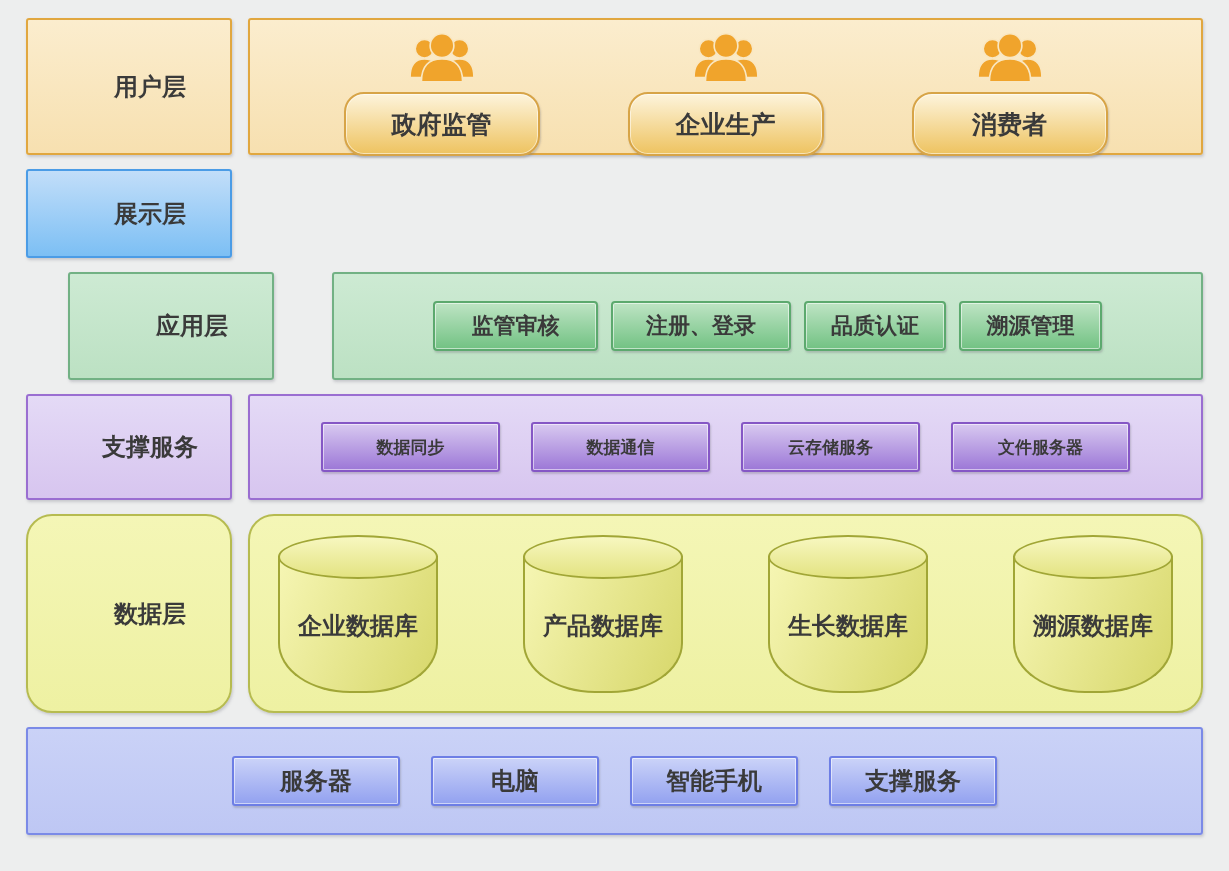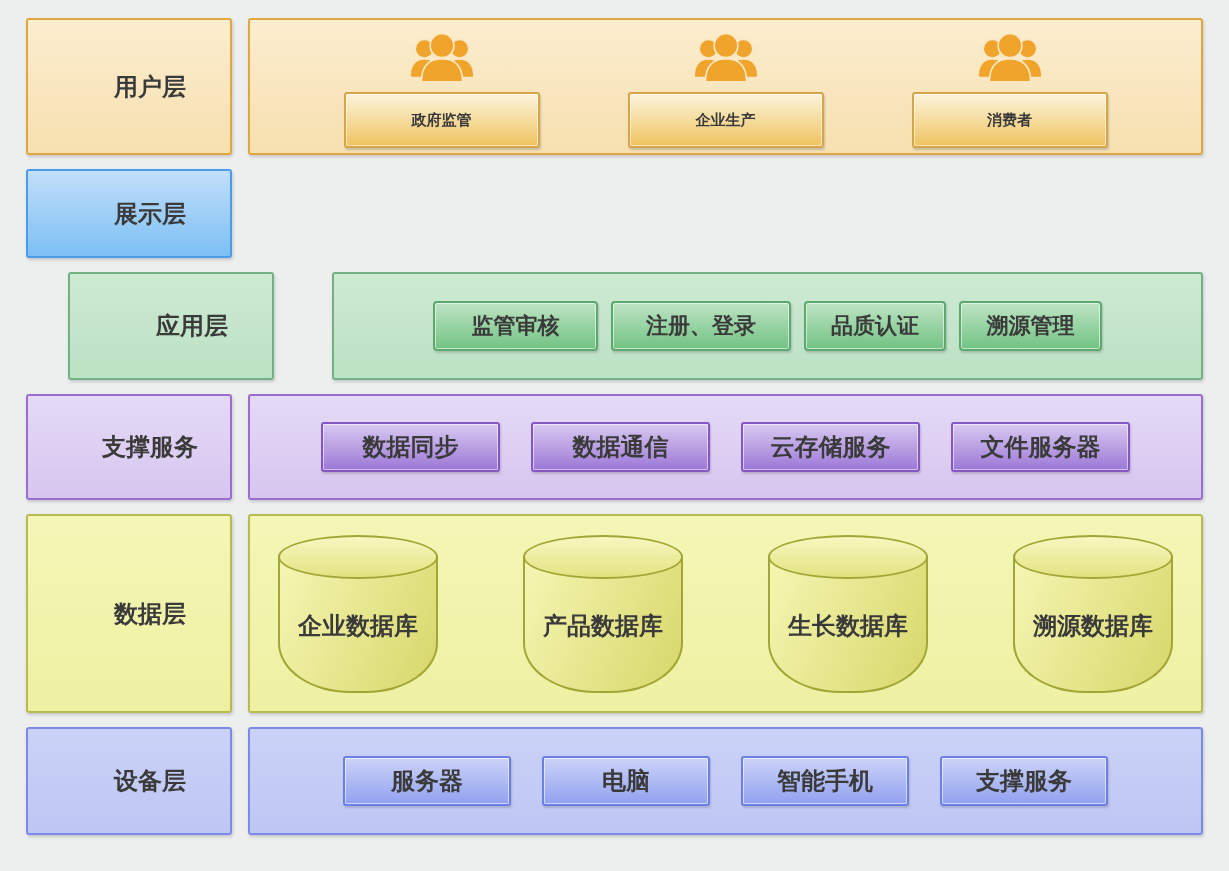--- a/index.html
+++ b/index.html
@@ -21,47 +21,47 @@
   .row-content{
     flex:1;border:2px solid;border-radius:3px;box-sizing:border-box;
     display:flex;align-items:center;justify-content:center;
     box-shadow:1px 2px 3px rgba(130,130,140,.35);
   }
   
   .c-user{background:linear-gradient(#fbedce,#f7e0b0);border-color:#e1a73f;}
   .c-display{background:linear-gradient(#c2def9,#7cbff4);border-color:#4b9ce6;}
   .c-app{background:linear-gradient(#cdead3,#bce1c3);border-color:#72b184;}
   .c-support{background:linear-gradient(#e4daf6,#d7c5ef);border-color:#9a6ed1;}
-  .c-data{background:linear-gradient(#f4f6b6,#eef1a2);border-color:#b6bb50;}
+  .c-data{background:linear-gradient(#f4f6b6,#eef1a2);border-color:#b6bb50;border-radius:26px;}
   .c-device{background:linear-gradient(#cad2f7,#bec7f4);border-color:#7b8ae7;}
   
   .h1{height:137px;} .h2{height:89px;} .h3{height:108px;margin-left:42px;}
   .h4{height:106px;} .h5{height:199px;} .h6{height:108px;}
   
   .user-groups{gap:88px;align-items:flex-start;padding-top:8px;}
   .user-group{display:flex;flex-direction:column;align-items:center;}
   .user-icon{width:66px;height:60px;margin-bottom:4px;}
   .btn{
     display:flex;align-items:center;justify-content:center;
     border:2px solid;border-radius:3px;box-sizing:border-box;
     box-shadow:1px 2px 2px rgba(120,120,130,.35), inset 0 0 0 1px rgba(255,255,255,.55);
     font-weight:bold;
   }
   .btn-user{
-    width:196px;height:56px;font-size:15px;
-    background:linear-gradient(#fdf4dc,#eec360);border-color:#d7a447;
+    width:196px;height:64px;font-size:25px;
+    background:linear-gradient(#fdf4dc,#eec360);border-color:#d7a447;border-radius:20px;
   }
   .title-display{font-size:24px;}
   .btn-app{
     height:50px;font-size:22px;
     background:linear-gradient(#bee4c4,#72c283);border-color:#5ca96e;border-radius:4px;
   }
   .app-row{gap:13px;}
   .btn-support{
-    width:179px;height:50px;font-size:24px;
+    width:179px;height:50px;font-size:17px;
     background:linear-gradient(#d8c9f0,#9c77d7);border-color:#8557c5;
   }
   .support-row{gap:31px;}
   .btn-device{
     width:168px;height:50px;font-size:24px;
     background:linear-gradient(#cbd3f8,#92a1f0);border-color:#6d7ee5;
   }
   .device-row{gap:31px;}
   
   .data-row{gap:85px;}
@@ -168,21 +168,20 @@
       </div>
       <div class="cyl">
         <div class="cyl-body"></div>
         <div class="cyl-top"></div>
         <div class="cyl-label">溯源数据库</div>
       </div>
     </div>
   </div>
 
   <div class="row">
-    <div class="row-label c-device h6">设备层</div>
     <div class="row-content c-device h6 device-row">
       <div class="btn btn-device">服务器</div>
       <div class="btn btn-device">电脑</div>
       <div class="btn btn-device">智能手机</div>
       <div class="btn btn-device">支撑服务</div>
     </div>
   </div>
 
 </div>
 

